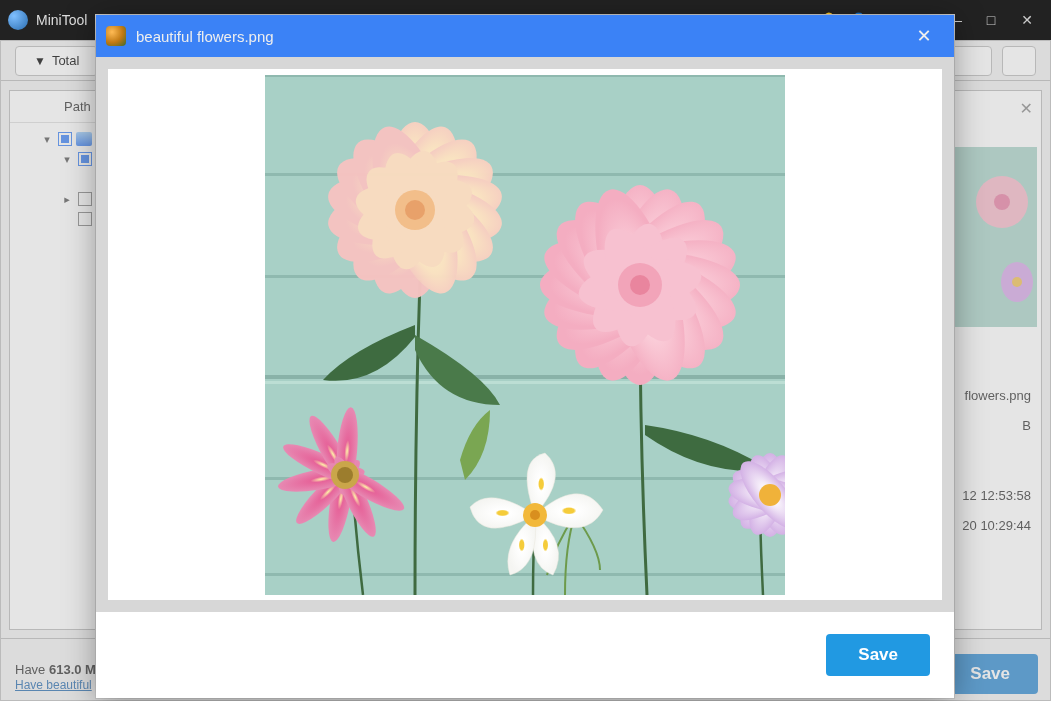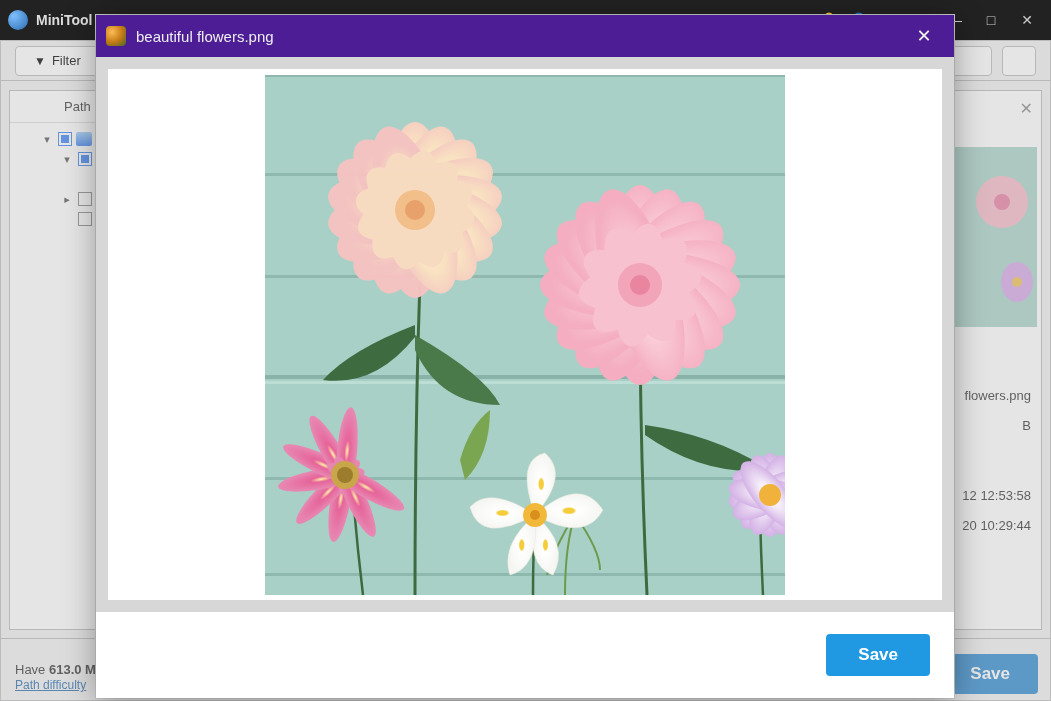--- a/index.html
+++ b/index.html
@@ -1,21 +1,21 @@
 <!DOCTYPE html>
 <html><head>
   <meta charset="utf-8">
   <style>
     * { margin: 0; padding: 0; box-sizing: border-box; font-family: -apple-system, BlinkMacSystemFont, "Segoe UI", Arial, sans-serif; }
     body { width: 1051px; height: 701px; overflow: hidden; background: #fff; position: relative; }
 
     
     .titlebar { height: 40px; background: #222; color: #ddd; display: flex; align-items: center; padding: 0 8px; font-size: 14px; }
     .titlebar .app-icon { width: 20px; height: 20px; background: radial-gradient(circle at 30% 30%, #7fbfff, #2a6db0); border-radius: 50%; margin-right: 8px; }
-    .titlebar .app-title { font-weight: 700; }
+    .titlebar .app-title { font-weight: 400; }
     .titlebar .spacer { flex: 1; }
     .titlebar .win-btns { display: flex; gap: 4px; }
     .titlebar .tb-icon, .titlebar .win-btn { width: 32px; height: 28px; display: flex; align-items: center; justify-content: center; background: transparent; color: #ccc; border: none; font-size: 14px; cursor: default; }
 
     
     .main-area { position: absolute; top: 40px; left: 0; right: 0; bottom: 0; border: 1px solid #bbb; background: #f0f0f0; }
 
     .toolbar { height: 40px; display: flex; align-items: center; padding: 5px 14px; gap: 10px; border-bottom: 1px solid #bbb; }
     .tool-btn { height: 30px; padding: 0 18px; background: #fff; border: 1px solid #bbb; border-radius: 4px; font-size: 13px; display: flex; align-items: center; gap: 6px; }
     .tool-btn .funnel { font-size: 12px; }
@@ -52,21 +52,21 @@
     .bottombar .tot-line { color: #333; }
     .bottombar .help-link { position: absolute; left: 14px; bottom: 8px; font-size: 12px; color: #2a6db0; text-decoration: underline; }
     .bottombar .save-big { position: absolute; right: 12px; top: 15px; height: 40px; padding: 0 28px; background: #2f8ad1; color: #fff; border: none; border-radius: 4px; font-size: 17px; font-weight: 600; }
 
     
     .overlay { position: absolute; inset: 0; background: rgba(180,180,180,0.35); pointer-events: none; }
 
     
     .modal { position: absolute; top: 15px; left: 96px; width: 858px; height: 683px; background: #fff; box-shadow: 0 4px 30px rgba(0,0,0,0.35), 0 0 0 1px #ccc; display: flex; flex-direction: column; }
 
-    .modal-titlebar { height: 42px; background: #4c1d95; color: #eee; display: flex; align-items: center; padding: 3px 10px; font-size: 15px; }
+    .modal-titlebar { height: 42px; background: #3b82f6; color: #eee; display: flex; align-items: center; padding: 3px 10px; font-size: 15px; }
     .modal-titlebar .m-icon { width: 20px; height: 20px; background: radial-gradient(circle at 30% 30%, #ffbb55, #c07812 55%, #3d6b2d); border-radius: 4px; margin-right: 10px; }
     .modal-titlebar .m-title { flex: 1; }
     .modal-titlebar .m-close { width: 40px; height: 30px; background: transparent; border: none; color: #eee; font-size: 18px; display: flex; align-items: center; justify-content: center; }
 
     .modal-body { flex: 1; background: #d7d7d7; padding: 12px; display: flex; align-items: stretch; overflow: hidden; }
     .preview-frame { flex: 1; background: #fff; display: flex; align-items: center; justify-content: center; }
 
     
     .preview-frame svg { width: 520px; height: 520px; }
 
@@ -89,21 +89,21 @@
     <button class="win-btn">□</button>
     <button class="win-btn close">✕</button>
   </div>
 </div>
 
 <div class="main-area">
 
   <div class="toolbar">
     <button class="tool-btn">
       <span class="funnel">▼</span>
-      <span>Filter</span>
+      <span>Total</span>
     </button>
     <div class="tool-btn long"></div>
     <button class="tool-btn icon-only"></button>
   </div>
 
   <div class="body-split">
 
     <div class="tree-panel">
       <div class="tree-header">Path</div>
       <div class="tree-body" id="tree-body">
@@ -176,21 +176,21 @@
             <span>20 10:29:44</span>
           </div>
       </div>
     </div>
   </div>
 
   <div class="bottombar">
     <span class="tot-line">
       <span>Have </span><b>613.0 MB</b>
     </span>
-    <a class="help-link" href="#">Path difficulty</a>
+    <a class="help-link" href="#">Have beautiful</a>
     <button class="save-big">Save</button>
   </div>
 
   <div class="overlay"></div>
 </div>
 
 <div class="modal">
   <div class="modal-titlebar">
     <div class="m-icon"></div>
     <div class="m-title">beautiful flowers.png</div>

